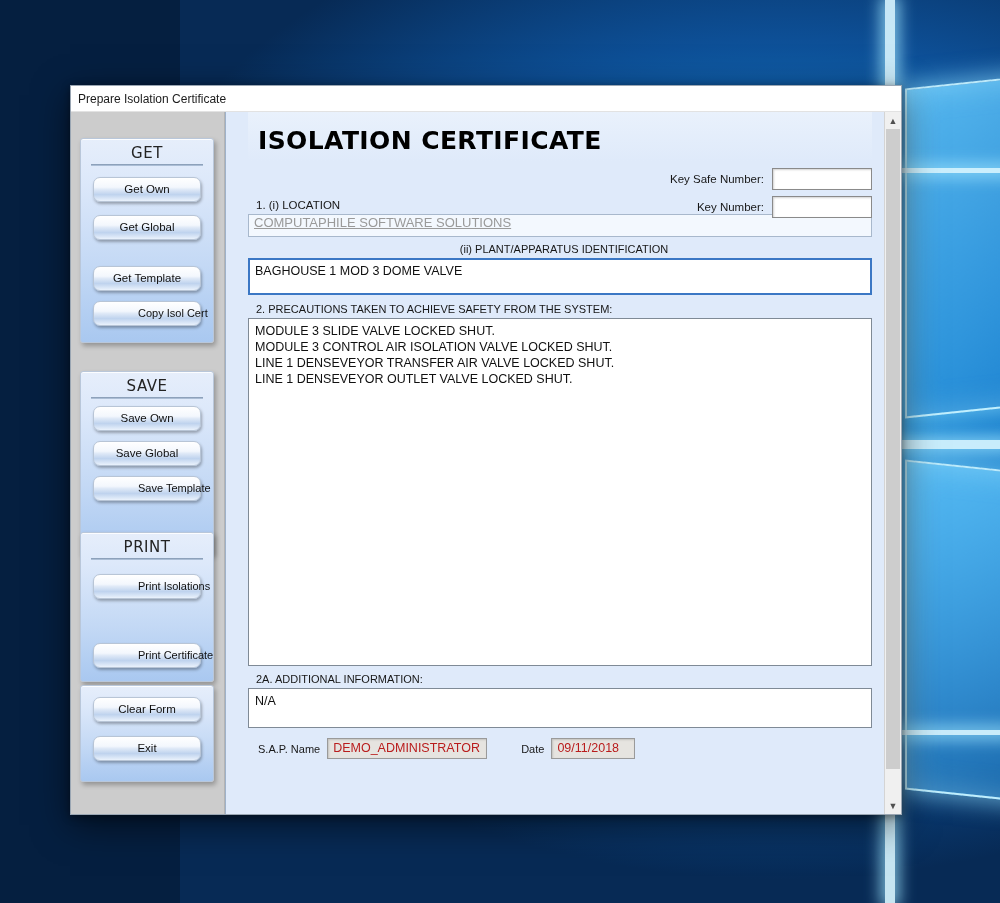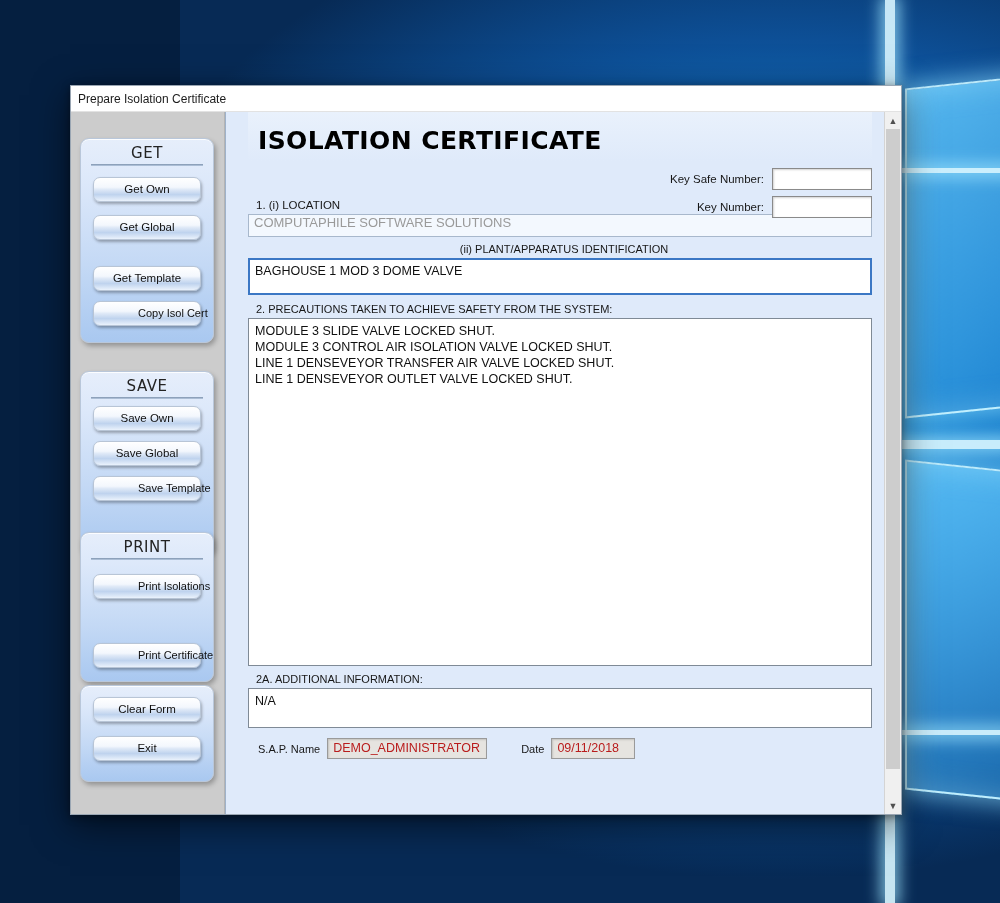--- a/index.html
+++ b/index.html
@@ -67,21 +67,21 @@
   #sidebar {
     width: 154px; min-width: 154px;
     background: #cccccc;
     border-right: 1px solid #b4b4b4;
     padding: 6px 0 0 0;
     position: relative;
   }
   .btn-stack {
     position: absolute;
     left: 9px; width: 134px;
-    border-radius: 9px;
+    border-radius: 3px;
     background: linear-gradient(180deg,#e6eefb 0%, #dce8fa 22%, #c4d9f5 62%, #a9c8f0 100%);
     border: 1px solid #b9c7da;
     box-shadow: 2px 3px 5px rgba(0,0,0,.28), inset 0 1px 0 rgba(255,255,255,.85);
     padding: 3px 0 9px 0;
   }
   .stack-title {
     text-align: center;
     font-size: 15px; color: #232323;
     font-family: "DejaVu Sans", sans-serif;
     letter-spacing: .5px;
@@ -170,20 +170,21 @@
   .inp-line {
     width: 100%;
     height: 23px;
     border: 1px solid #a8b8cc;
     background: #f3f8fe;
     font-family: "Liberation Sans", sans-serif;
     font-size: 13px;
     color: #9a9a9a;
     padding: 0 5px;
     margin-bottom: 6px;
+    text-decoration: underline;
   }
   .ta {
     width: 100%;
     border: 1px solid #7f8a96;
     background: #ffffff;
     font-family: "Liberation Sans", sans-serif;
     font-size: 12.5px;
     color: #101010;
     padding: 4px 6px;
     line-height: 16px;

